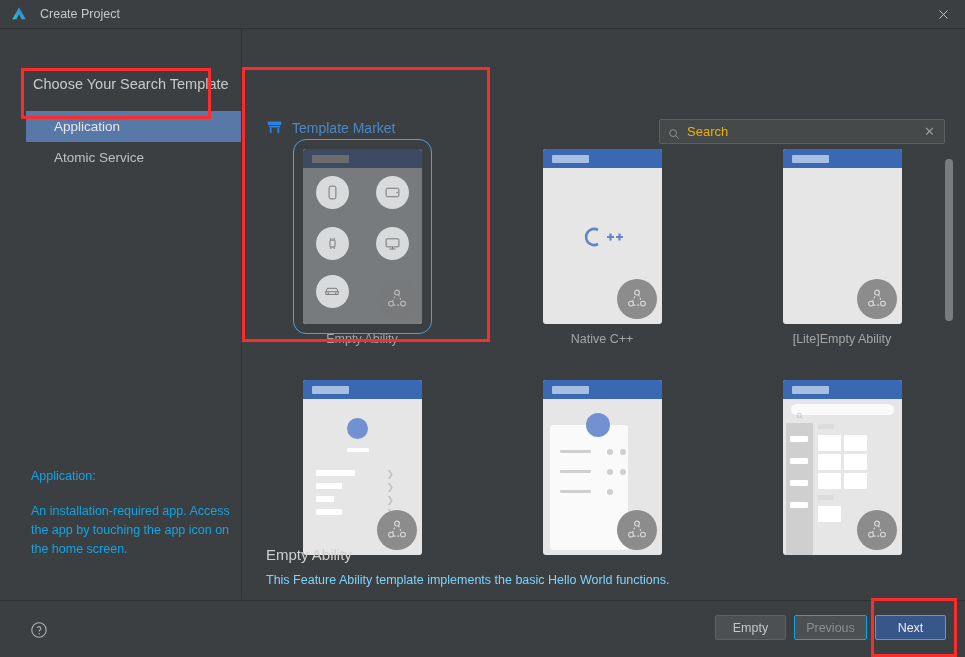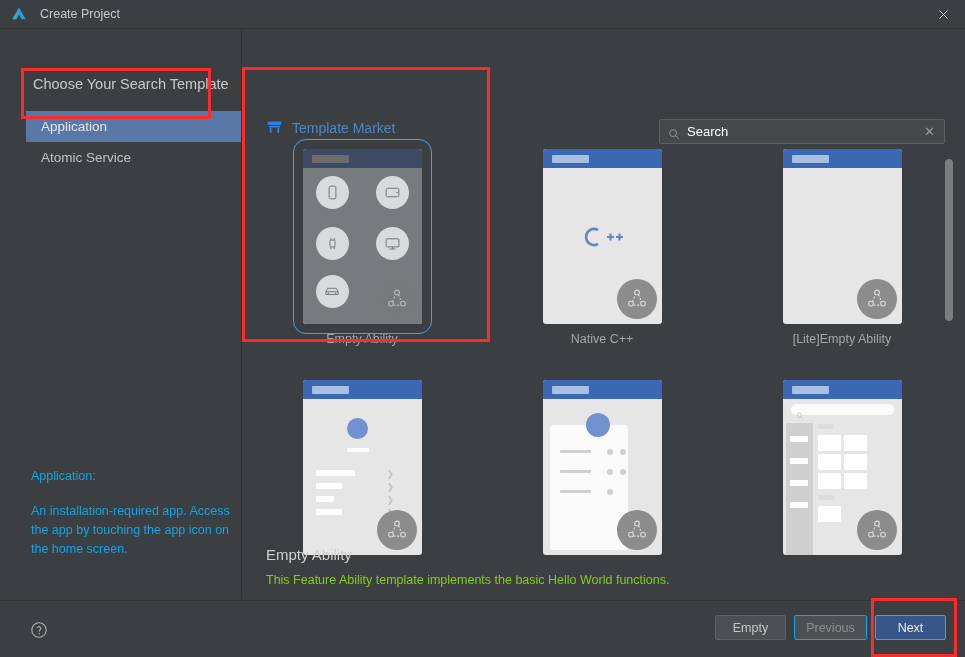--- a/index.html
+++ b/index.html
@@ -40,21 +40,21 @@
     position:absolute;left:242px;top:0;width:723px;height:570px;
     background:#3c3f41;overflow:hidden;
   }
 
   .section-title{
     position:absolute;left:33px;top:47px;
     font-size:14.5px;color:#c9c9c9;white-space:nowrap;
   }
   .ability-list{position:absolute;left:26px;top:82px;width:215px;}
   .ability-item{
-    height:31px;line-height:31px;padding-left:15px;
+    height:31px;line-height:31px;padding-left:28px;
     font-size:13.5px;color:#c0c0c0;
   }
   .ability-item.selected{background:#5878a8;color:#e6e6e6;}
 
   .left-desc{
     position:absolute;left:31px;top:438px;width:200px;
     font-size:12.5px;line-height:19px;color:#0ea5e9;
   }
   .left-desc .lbl{display:block;margin-bottom:16px;}
 
@@ -64,21 +64,21 @@
   }
   .market-icon{width:17px;height:17px;margin-right:9px;flex:none;}
   .market-label{font-size:14px;color:#4a88c7;}
 
   .search-box{
     position:absolute;left:417px;top:90px;width:286px;height:25px;
     background:#45494a;border:1px solid #5e6060;border-radius:2px;
     display:flex;align-items:center;box-sizing:border-box;
   }
   .search-ico{margin-left:8px;width:12px;height:12px;flex:none;opacity:.75;}
-  .search-ph{margin-left:7px;font-size:13px;color:#ffffff;flex:1;}
+  .search-ph{margin-left:7px;font-size:13px;color:#eab308;flex:1;}
   .search-clear{margin-right:9px;font-size:13px;color:#9a9a9a;}
 
   
   .grid{
     position:absolute;left:0;top:120px;width:723px;height:390px;
   }
   .card{position:absolute;width:240px;}
   .thumb{
     position:relative;width:119px;height:175px;margin:0 auto;
     background:#e6e6e6;border-radius:3px;overflow:hidden;
@@ -111,21 +111,21 @@
   .chev{position:absolute;color:#c3c3c3;font-size:9px;line-height:1;}
   .panel{position:absolute;background:#fafafa;border-radius:3px;}
   .sidebox{position:absolute;background:#cfcfcf;}
   .tile{position:absolute;background:#ffffff;border-radius:1px;}
   .dot{position:absolute;width:6px;height:6px;border-radius:50%;background:#cfcfcf;}
   .sfield{position:absolute;background:#fafafa;border-radius:6px;}
 
   
   .sel-desc{position:absolute;left:24px;top:517px;}
   .sel-name{font-size:15px;color:#cfcfcf;}
-  .sel-text{margin-top:10px;font-size:12.5px;color:#84cc16;}
+  .sel-text{margin-top:10px;font-size:12.5px;color:#7dd3fc;}
 
   
   .scrollbar-track{position:absolute;right:12px;top:125px;width:8px;height:465px;}
   .scrollbar-thumb{position:absolute;left:0;top:5px;width:8px;height:162px;background:#7a7d7e;border-radius:4px;}
 
   
   .footer{
     position:absolute;left:0;top:600px;width:965px;height:57px;
     background:#3c3f41;border-top:1px solid #323232;
   }

